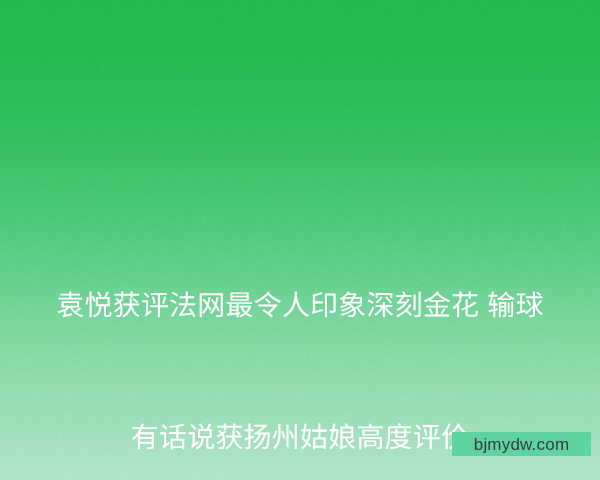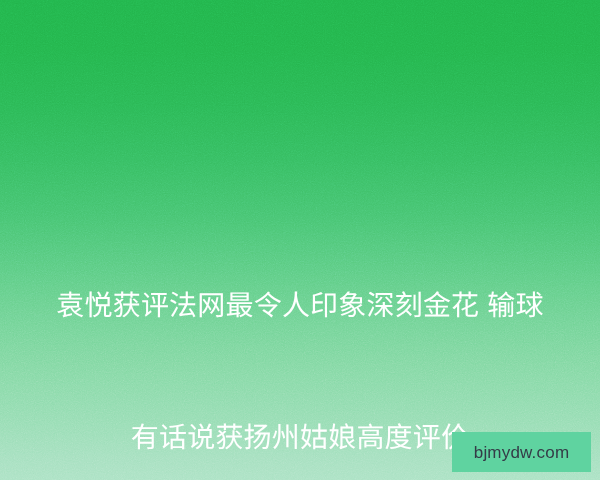--- a/index.html
+++ b/index.html
@@ -66,21 +66,21 @@
   .headline .hl-line {
     display: block;
   }
 
   
   .watermark {
     position: absolute;
     left: 452px;
     top: 432px;
     width: 139px;
-    height: 40px;
+    height: 24px;
     background: #5fd3a0;
     display: flex;
     align-items: center;
     justify-content: center;
   }
   .watermark-text {
     color: #343b47;
     font-size: 17px;
     line-height: 1;
     letter-spacing: 0.2px;

